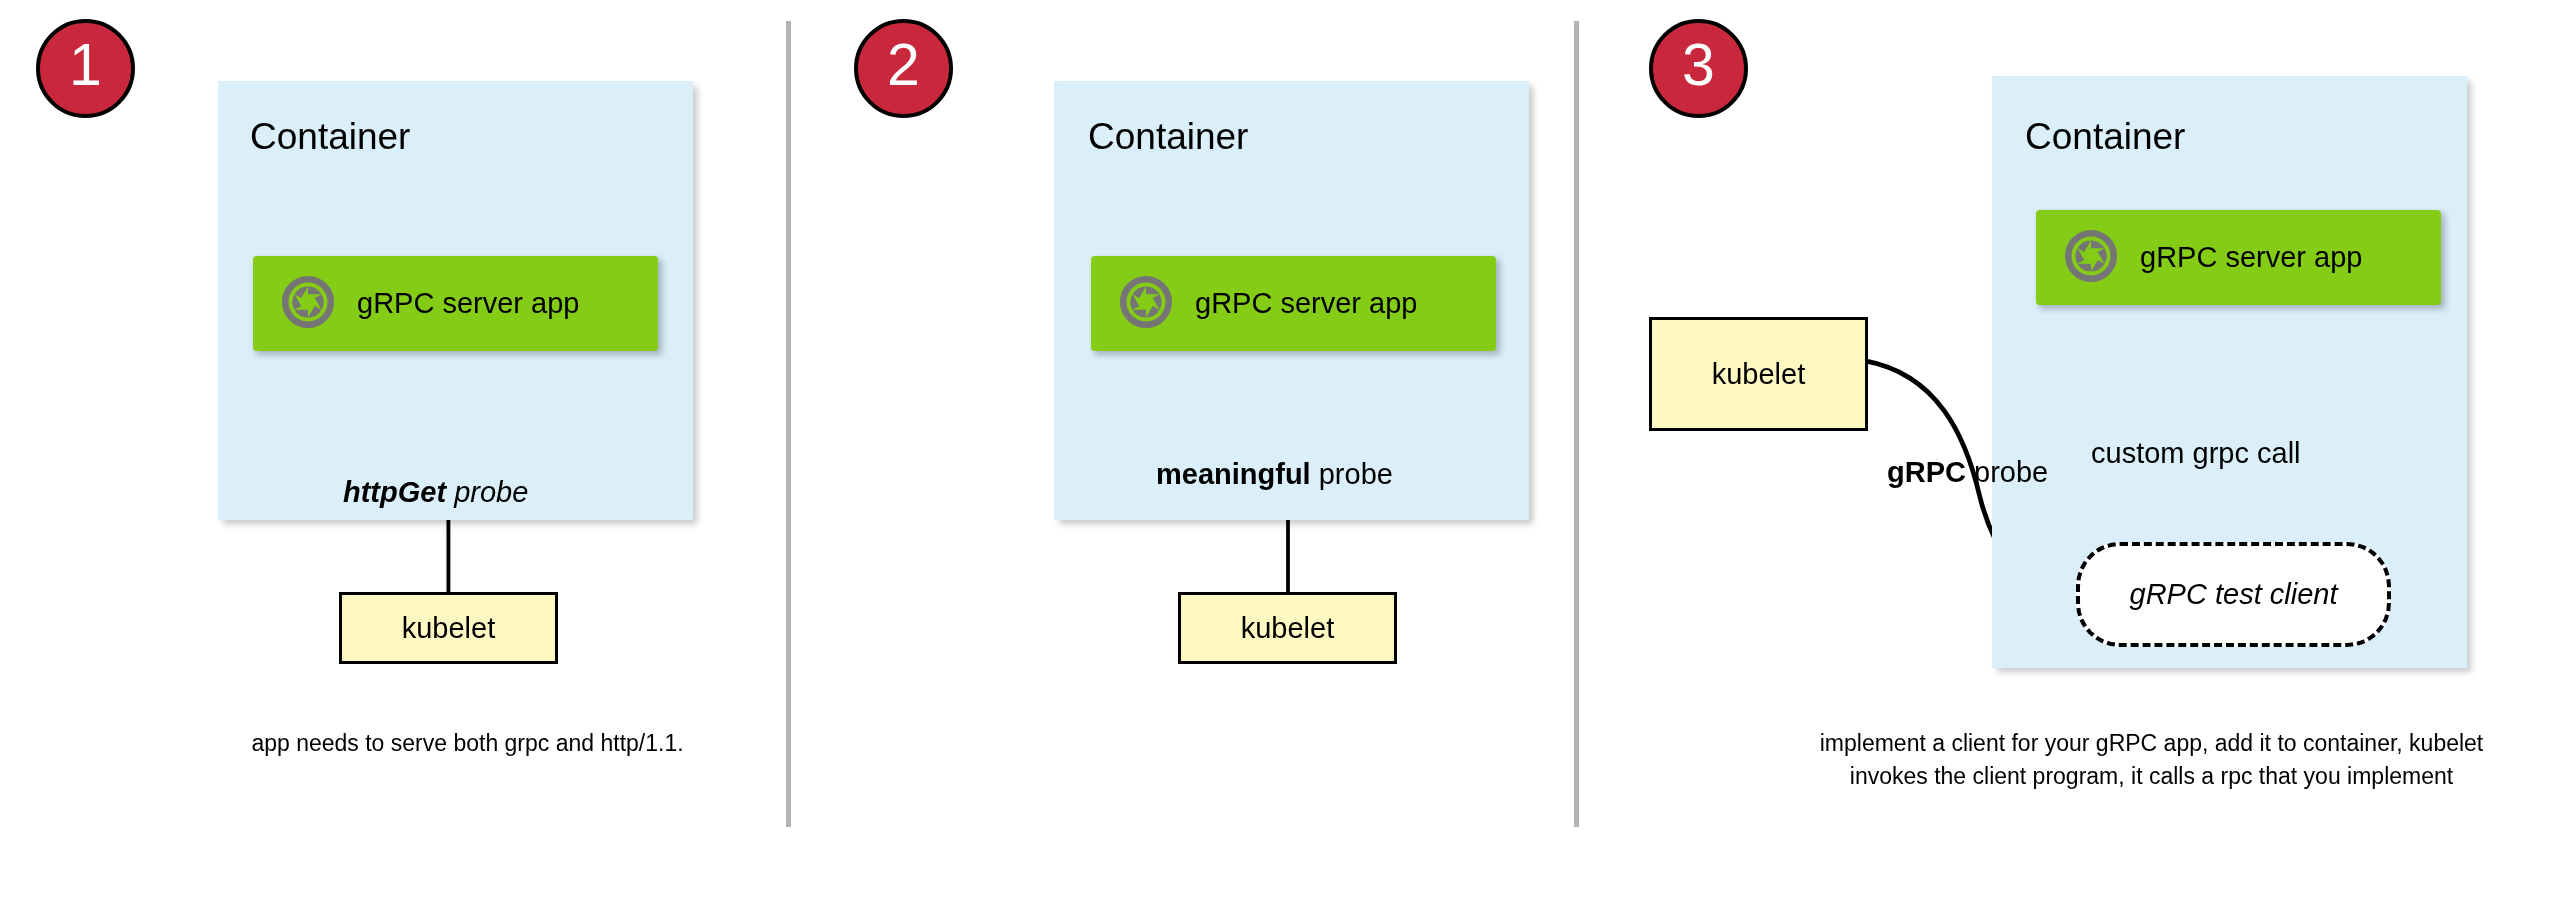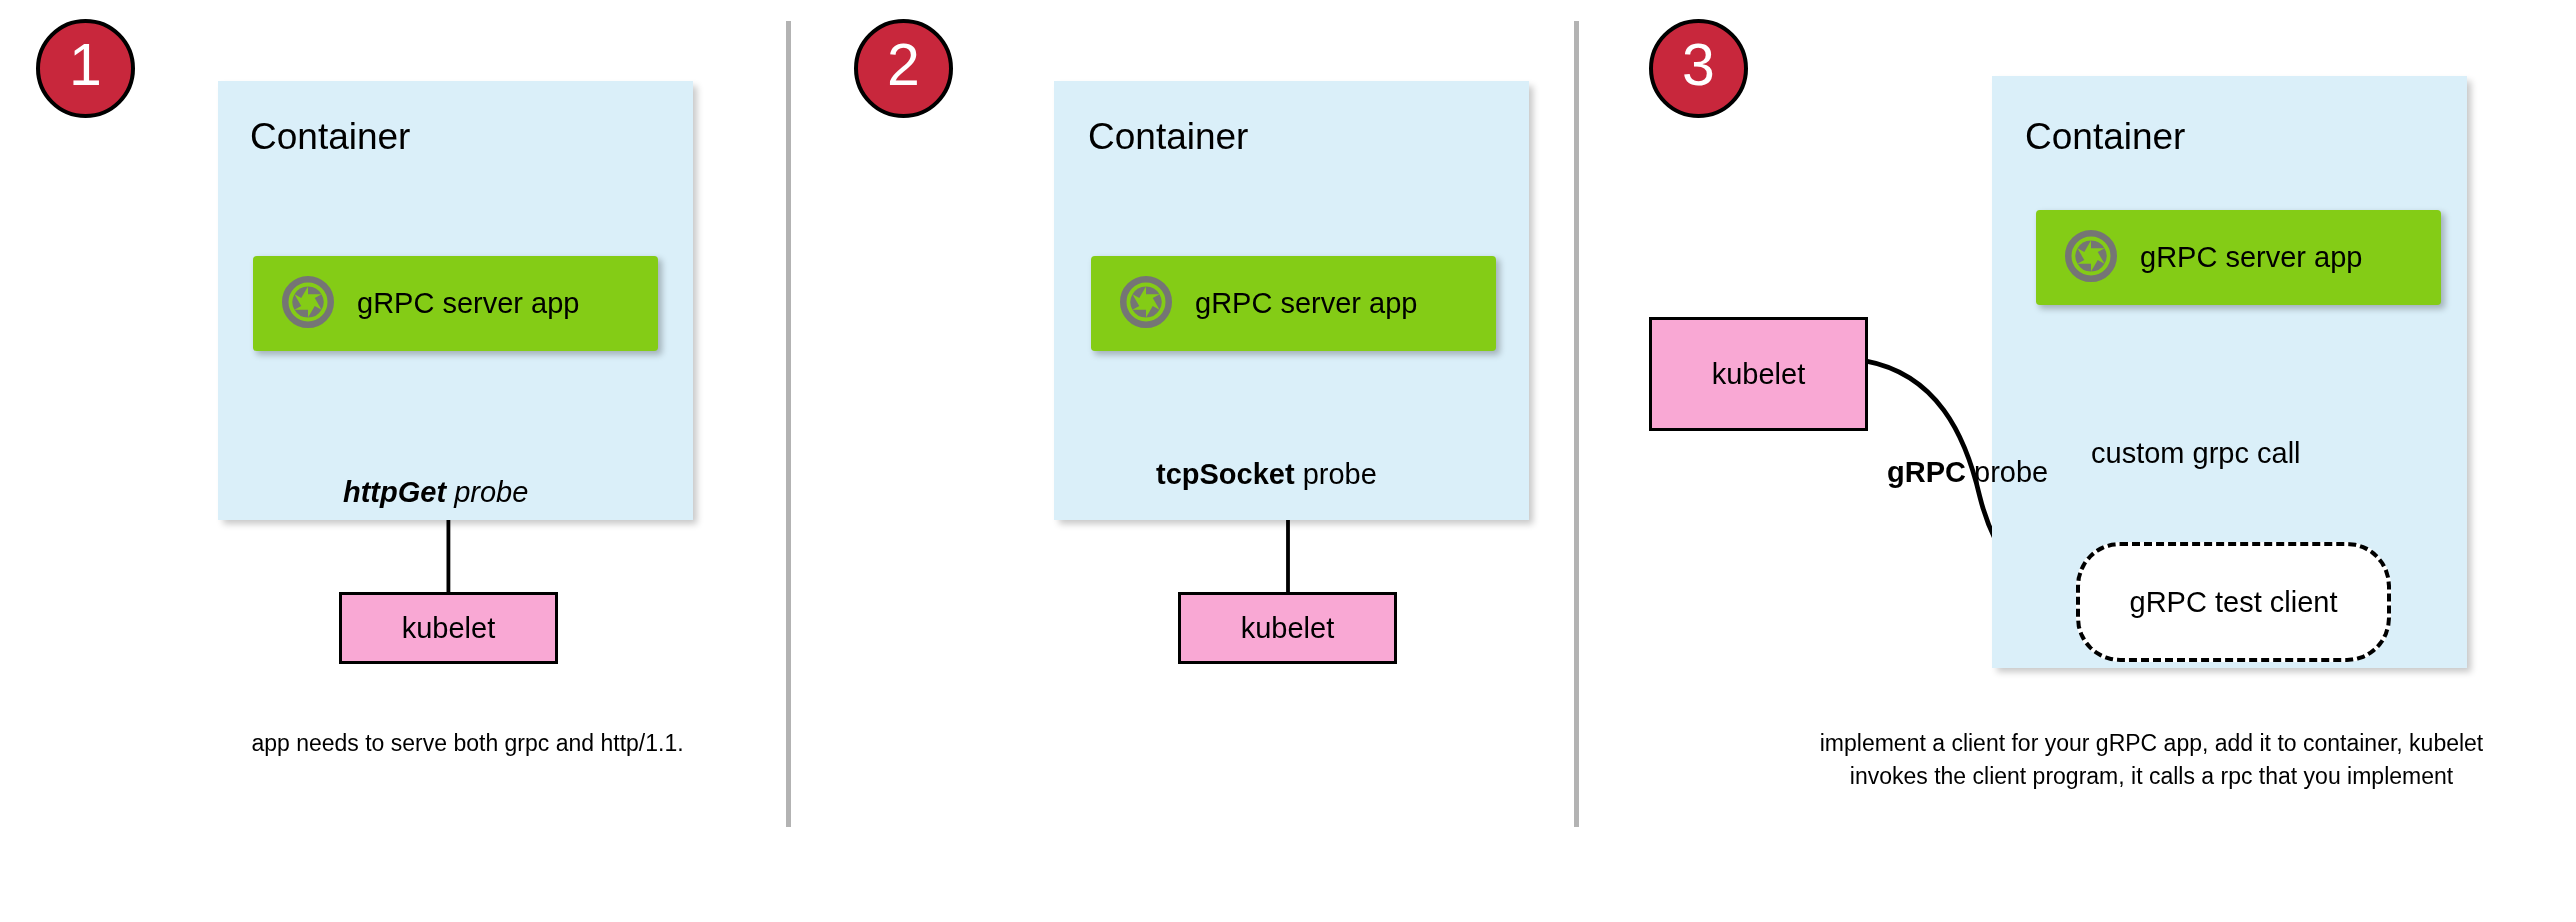--- a/index.html
+++ b/index.html
@@ -80,21 +80,21 @@
   }
   .app-card .app-label {
     font-size: 29px;
     color: #000000;
     white-space: nowrap;
   }
 
   
   .kubelet-box {
     position: absolute;
-    background: #f9a8d4;
+    background: #fef9c3;
     border: 3.8px solid #000000;
     box-sizing: border-box;
     display: flex;
     align-items: center;
     justify-content: center;
     font-size: 29px;
     color: #000000;
   }
 
   
@@ -226,21 +226,21 @@
           <path d="M24 38.4 a14.4 14.4 0 0 1 -12.47 -7.2 L24 31.2 Z"></path>
           <path d="M11.53 31.2 a14.4 14.4 0 0 1 0 -14.4 L17.76 27.6 Z"></path>
           <path d="M11.53 16.8 a14.4 14.4 0 0 1 12.47 -7.2 L17.76 20.4 Z"></path>
         </g>
       </svg>
     </span>
     <span class="app-label">gRPC server app</span>
   </div>
 
   <div class="edge-label" style="left:1156px; top:458px;">
-    <b>tcpSocket</b><span> probe</span>
+    <b>meaningful</b><span> probe</span>
   </div>
 
   <div class="kubelet-box" style="left:1178px; top:592px; width:219px; height:72px;">
     <span>kubelet</span>
   </div>
 
 
   <div class="step-badge" style="left:1649px; top:19px;">
     <span>3</span>
   </div>
@@ -268,20 +268,20 @@
   <div class="kubelet-box" style="left:1649px; top:317px; width:219px; height:114px;">
     <span>kubelet</span>
   </div>
 
   <div class="edge-label" style="left:1887px; top:456px;">
     <b>gRPC</b><span> probe</span>
   </div>
 
   <div class="edge-label" style="left:2091px; top:437px;">custom grpc call</div>
 
-  <div class="dashed-box" style="left:2076px; top:542px; width:315px; height:120px;">
+  <div class="dashed-box" style="left:2076px; top:542px; width:315px; height:105px;font-style:italic;">
     <span>gRPC test client</span>
   </div>
 
   <div class="caption" style="left:1808px; top:727px; width:687px;">implement a client for your gRPC app, add it to container, kubelet invokes the client program, it calls a rpc that you implement</div>
 
 </div>
 
 
 </body></html>

